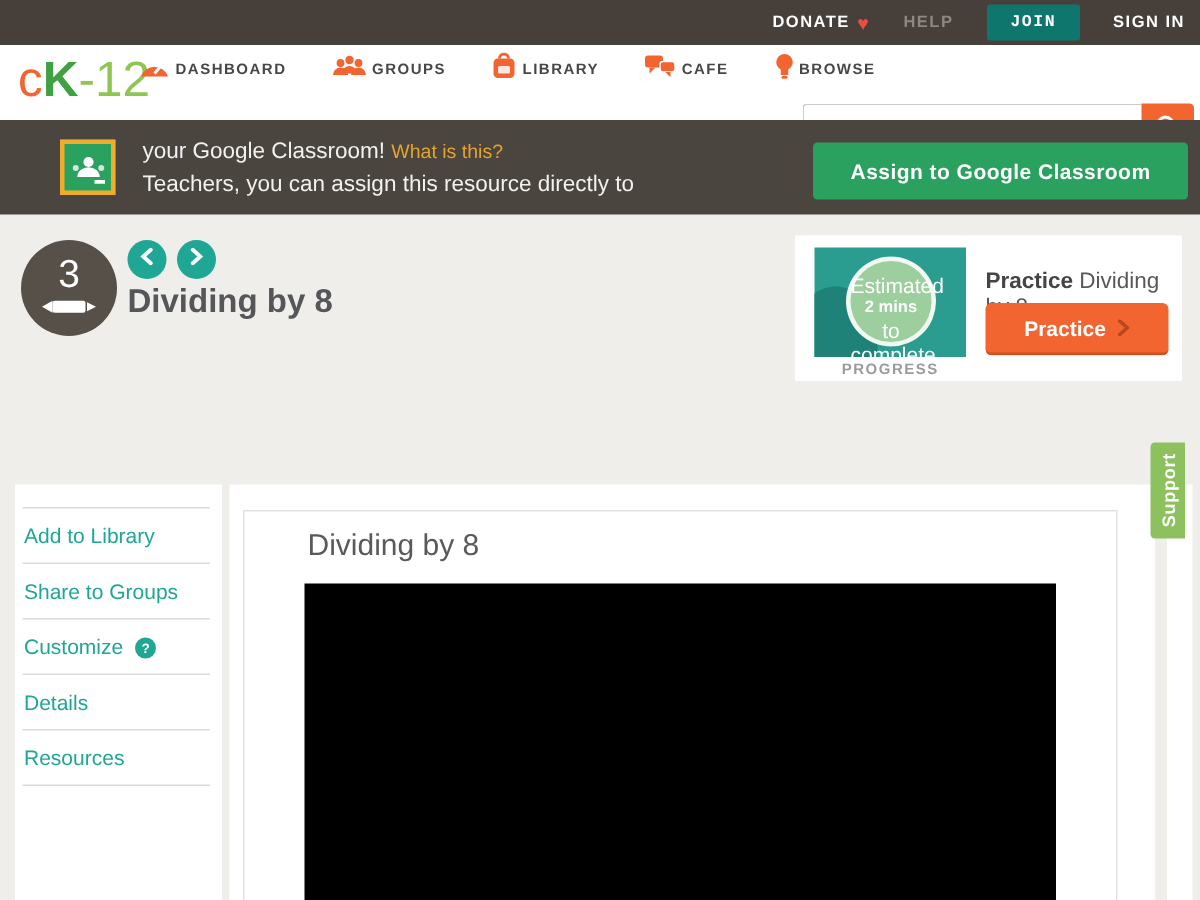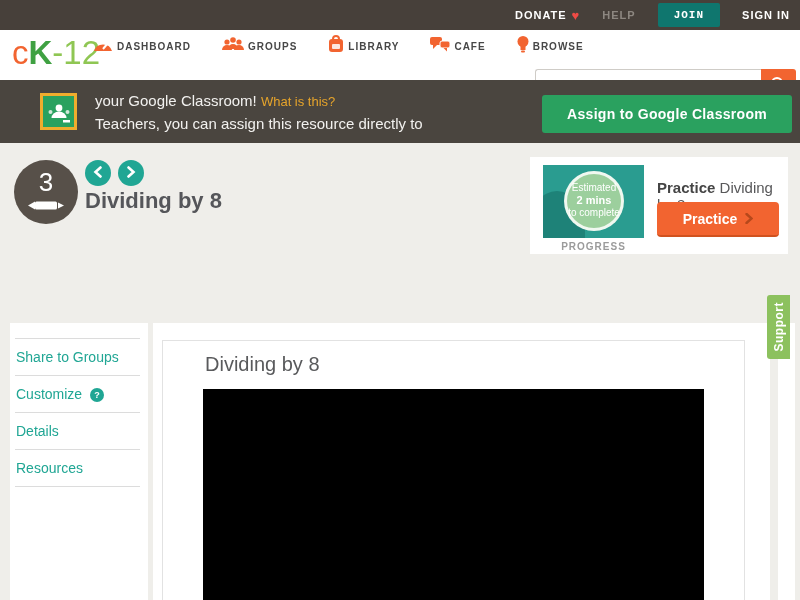--- a/index.html
+++ b/index.html
@@ -69,21 +69,21 @@
   
   .practice-card { position:absolute; left:530px; top:157px; width:258px; height:97px;
     background:#fff; }
   .pc-img { position:absolute; left:13px; top:8px; width:101px; height:73px;
     background:#2a9c90; overflow:hidden; }
   .pc-head { position:absolute; left:-14px; top:26px; width:56px; height:70px;
     background:#1e8278; border-radius:50% 50% 0 0; }
   .pc-circle { position:absolute; left:21px; top:6px; width:60px; height:60px;
     border-radius:50%; background:#9ccf9d; border:3px solid rgba(255,255,255,0.85);
     color:#fff; text-align:center; padding-top:8px; }
-  .pc-c1 { font-size:10px; }
+  .pc-c1 { font-size:14px; }
   .pc-c2 { font-size:11px; font-weight:bold; line-height:14px; }
   .pc-progress { position:absolute; left:13px; top:84px; width:101px;
     text-align:center; font-size:10px; font-weight:bold; color:#9b9b9b;
     letter-spacing:1px; }
   .pc-title { position:absolute; left:127px; top:22px; font-size:15px; color:#58585a; }
   .pc-title b { color:#454545; }
   .pc-btn { position:absolute; left:127px; top:45px; width:122px; height:35px;
     background:#f26430; border:none; border-bottom:2px solid #d0521f;
     border-radius:4px; color:#fff; font-size:14px; font-weight:bold; cursor:pointer;
     display:flex; align-items:center; justify-content:center; gap:8px; }
@@ -276,20 +276,21 @@
         <svg width="8" height="11" viewBox="0 0 8 11">
             <polyline points="1.5,1 6.5,5.5 1.5,10" fill="none" stroke="#b6481b" stroke-width="2.4" stroke-linecap="round"></polyline>
           </svg>
       </span>
     </button>
   </div>
 
 
   <div class="side-panel">
     <ul class="side-list">
+      <li>Add to Library</li>
       <li>Share to Groups</li>
       <li>
         <span>Customize</span>
         <span class="help-badge">?</span>
       </li>
       <li>Details</li>
       <li>Resources</li>
     </ul>
   </div>
 

